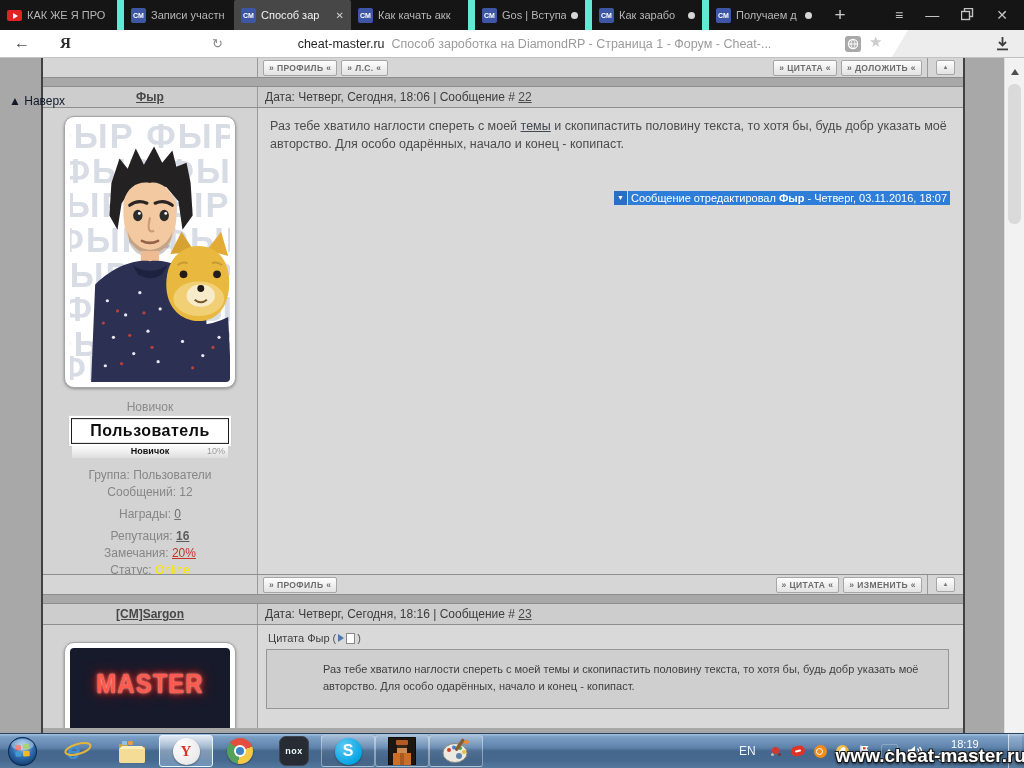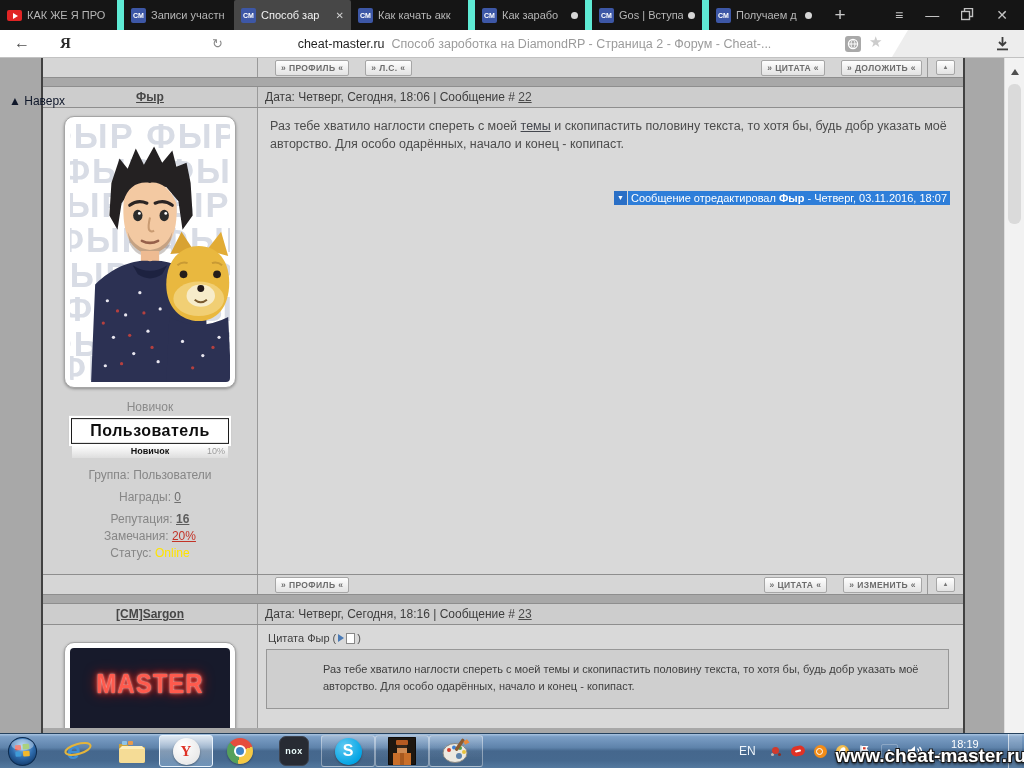--- a/index.html
+++ b/index.html
@@ -61,21 +61,21 @@
   .row-head .cell-left{display:flex;align-items:center;justify-content:center;height:100%;}
   .row-head .cell-main{padding-left:7px;font-size:12px;color:#3d3d3d;}
   .author-link{font-size:12px;font-weight:bold;color:#474747;text-decoration:underline;}
   .msgnum-link{color:#4a4a4a;text-decoration:underline;}
   .row-body{background:#d9d9d9;}
   .row-body .cell-left{background:#d3d3d3;overflow:hidden;}
   .row-body22{height:467px;}
   .row-body23{height:103px;border-bottom:none;}
 
   .fbtn{font-size:8.5px;font-weight:bold;color:#6c6c6c;letter-spacing:.4px;white-space:nowrap;
-    background:linear-gradient(#fefefe,#e2e2e2);border:1px solid #a6a6a6;border-radius:2px;padding:2px 5px;margin-left:12px;}
+    background:linear-gradient(#fefefe,#e2e2e2);border:1px solid #a6a6a6;border-radius:2px;padding:2px 5px;}
   .pushright{margin-left:auto;}
   .mbtn{width:17px;height:13px;background:linear-gradient(#fff,#e2e2e2);border:1px solid #a6a6a6;border-radius:2px;
     font-size:7px;line-height:11px;color:#777;text-align:center;}
 
   
   .avatar-card{margin:8px auto 0;width:172px;height:272px;background:#fff;border:1px solid #a5a5a5;border-radius:10px;
      box-shadow:0 1px 3px rgba(0,0,0,.35);padding:5px;box-sizing:border-box;}
   .avatar-img{width:100%;height:100%;overflow:hidden;border-radius:4px;background:#fff;}
   .rank{margin-top:12px;text-align:center;color:#8a8a8a;font-size:12px;}
   .badge{width:156px;margin:5px auto 0;background:#fff;border:1px solid #1c1c1c;outline:2px solid #fff;
@@ -173,26 +173,26 @@
       <span class="fav-cm">CM</span>
       <span class="tab-label">Способ зар</span>
       <span class="tab-close">✕</span>
     </div>
     <div class="tab">
       <span class="fav-cm">CM</span>
       <span class="tab-label">Как качать акк</span>
     </div>
     <div class="tab">
       <span class="fav-cm">CM</span>
-      <span class="tab-label">Как зарабо</span>
+      <span class="tab-label">Gos | Вступа</span>
       <span class="tab-dot"></span>
     </div>
     <div class="tab">
       <span class="fav-cm">CM</span>
-      <span class="tab-label">Gos | Вступа</span>
+      <span class="tab-label">Как зарабо</span>
       <span class="tab-dot"></span>
     </div>
     <div class="tab">
       <span class="fav-cm">CM</span>
       <span class="tab-label">Получаем д</span>
       <span class="tab-dot"></span>
     </div>
     <div class="newtab">+</div>
     <div class="tb-spacer"></div>
     <div class="winbtns">
@@ -206,21 +206,21 @@
     </div>
   </div>
 
   <div class="toolbar">
     <div class="toolbar-right"></div>
     <span class="nav-back">←</span>
     <span class="ya-logo">Я</span>
     <span class="reload">↻</span>
     <div class="urltext">
       <span class="url-domain">cheat-master.ru</span>
-      <span class="url-title">Способ зароботка на DiamondRP - Страница 2 - Форум - Cheat-...</span>
+      <span class="url-title">Способ зароботка на DiamondRP - Страница 1 - Форум - Cheat-...</span>
     </div>
     <span class="omni-badge">
         <svg width="12" height="12" viewBox="0 0 12 12">
           <circle cx="6" cy="6" r="4.6" fill="none" stroke="#fff" stroke-width="1.2"></circle>
           <path d="M1.4,6 H10.6 M6,1.4 C3.4,4 3.4,8 6,10.6 C8.6,8 8.6,4 6,1.4" fill="none" stroke="#fff" stroke-width="1"></path>
         </svg>
       </span>
     <span class="omni-star">★</span>
     <span class="dl-icon"><svg width="15" height="16" viewBox="0 0 15 16">
           <path d="M7.5,1 V9 M4,6 L7.5,9.5 L11,6" fill="none" stroke="#3d3d3d" stroke-width="1.8"></path>
@@ -332,20 +332,21 @@
             </div>
           </div>
           <div class="rank">Новичок</div>
           <div class="badge">Пользователь</div>
           <div class="progress">
             <span class="progress-label">Новичок</span>
             <span class="progress-pct">10%</span>
           </div>
           <div class="stats">
             <div class="statline"><span>Группа: </span><span>Пользователи</span></div>
+            <div class="statline"><span>Сообщений: </span><span>12</span></div>
             <div class="statline sp"><span>Награды: </span><span class="v-link">0</span></div>
             <div class="statline sp"><span>Репутация: </span><span class="v-bold">16</span></div>
             <div class="statline"><span>Замечания: </span><span class="v-red">20%</span></div>
             <div class="statline"><span>Статус: </span><span class="v-online">Online</span></div>
           </div>
         </div>
         <div class="cell-main">
           <div class="msg">
             <span>Раз тебе хватило наглости спереть с моей </span><span class="msg-link">темы</span><span> и скопипастить половину текста, то хотя бы, будь добр указать моё авторство. Для особо одарённых, начало и конец - копипаст.</span>
             <div class="editnote">

